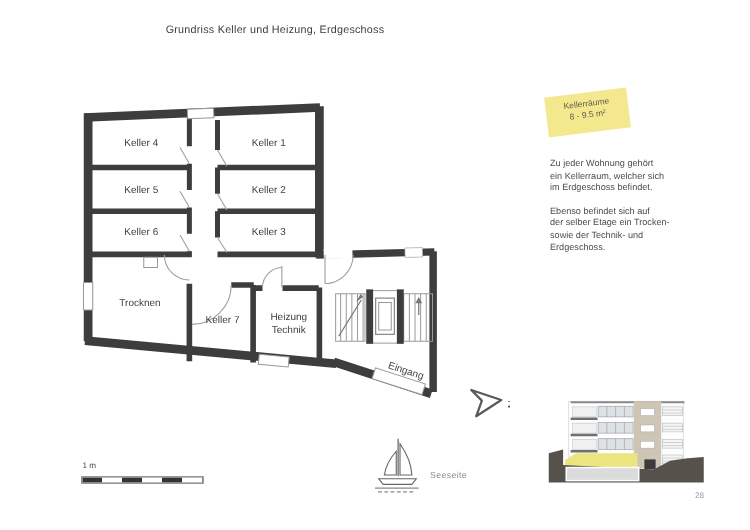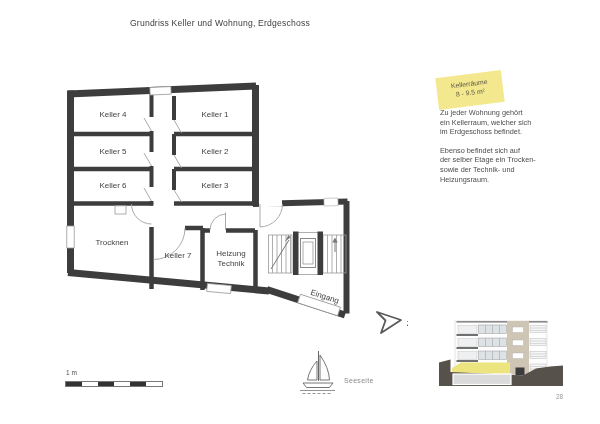--- a/index.html
+++ b/index.html
@@ -2,34 +2,34 @@
 <html><head>
 <meta charset="utf-8">
 <style>
   html,body{margin:0;padding:0;}
   body{width:600px;height:424px;background:#ffffff;position:relative;overflow:hidden;
        font-family:"Liberation Sans","DejaVu Sans",sans-serif;}
   .abs{position:absolute;}
   #title{left:40px;top:18px;width:360px;text-align:center;font-size:8.6px;color:#3c3c3c;letter-spacing:.2px;}
   #note{left:437px;top:74px;width:66px;height:27px;background:#f3e88e;transform:rotate(-7deg);
         transform-origin:center;text-align:center;color:#5f5b45;font-size:6.8px;line-height:9px;padding-top:5px;}
-  #desc{left:440px;top:108px;width:112px;color:#4c4c4c;font-size:7.3px;line-height:9.6px;}
+  #desc{left:440px;top:126px;width:112px;color:#4c4c4c;font-size:7.3px;line-height:9.6px;}
   #desc p{margin:0 0 9px 0;white-space:pre-line;}
   #scalebar-label{left:66px;top:369px;font-size:6.5px;color:#4a4a4a;}
   #scalebar{left:65px;top:381px;width:96px;height:4px;border:1px solid #777;
             background:repeating-linear-gradient(90deg,#333 0 16px,#fff 16px 32px);}
   #seeseite{left:344px;top:377px;font-size:7px;color:#8a8a8a;letter-spacing:.3px;}
   #pagenum{left:556px;top:393px;font-size:6.5px;color:#999;}
   svg text{font-family:"Liberation Sans","DejaVu Sans",sans-serif;}
   .roomlbl{font-size:8px;fill:#3f3f3f;}
 </style>
 </head>
 <body>
 
-<div class="abs" id="title">Grundriss Keller und Wohnung, Erdgeschoss</div>
+<div class="abs" id="title">Grundriss Keller und Heizung, Erdgeschoss</div>
 
 <svg class="abs" style="left:55px;top:75px;" width="310" height="255" viewBox="0 0 310 255">
 
   <g stroke="#3d3d3d" fill="none" stroke-linecap="butt">
     <path d="M 13 19 L 201 11" stroke-width="7"></path>
     <path d="M 15.5 15.5 L 15.5 198" stroke-width="7"></path>
     <path d="M 200.5 10 L 200.5 131" stroke-width="7"></path>
     <path d="M 13 197.5 L 214 216" stroke-width="7"></path>
     <path d="M 212 214.5 L 290 240" stroke-width="7"></path>
     <path d="M 198 129 L 292.5 126.5" stroke-width="6"></path>
@@ -132,21 +132,21 @@
   <div>8 - 9.5 m²</div>
 </div>
 
 <div class="abs" id="desc">
   <p>Zu jeder Wohnung gehört
 ein Kellerraum, welcher sich
 im Erdgeschoss befindet.</p>
   <p>Ebenso befindet sich auf
 der selber Etage ein Trocken-
 sowie der Technik- und
-Heizungsraum.</p>
+Erdgeschoss.</p>
 </div>
 
 <div class="abs" id="scalebar-label">1 m</div>
 <div class="abs" id="scalebar"></div>
 
 <svg class="abs" style="left:296px;top:348px;" width="42" height="48" viewBox="0 0 42 48">
   <path d="M 22.5 3 L 22.5 33" stroke="#666" stroke-width="1" fill="none"></path>
   <path d="M 24 7 Q 33 20 33.5 32 L 24 32 Z" fill="none" stroke="#666" stroke-width="0.9"></path>
   <path d="M 21 13 Q 13 22 11.5 32 L 21 32 Z" fill="none" stroke="#666" stroke-width="0.9"></path>
   <path d="M 7 35 L 37 35 L 33.5 39.5 L 10.5 39.5 Z" fill="none" stroke="#666" stroke-width="0.9"></path>

